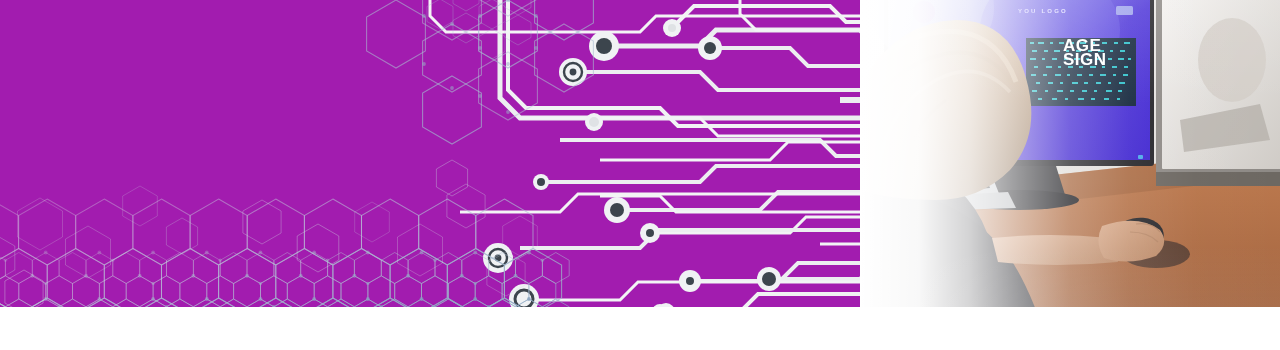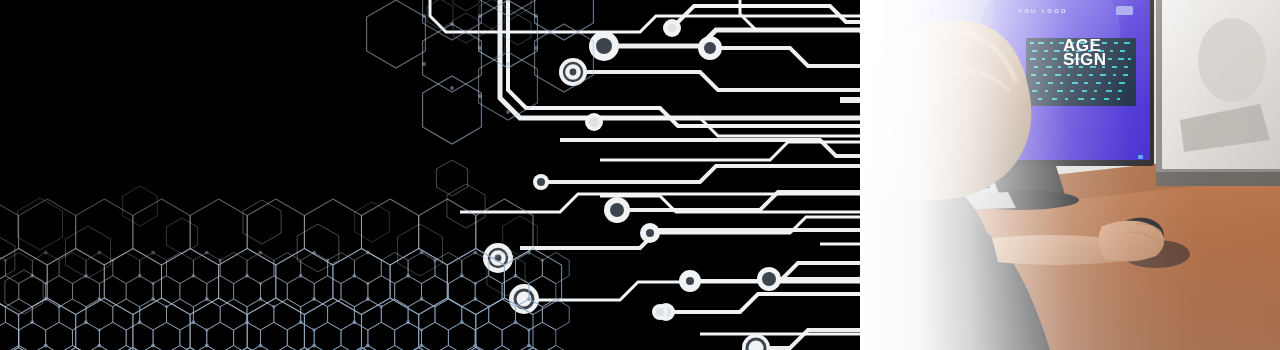--- a/index.html
+++ b/index.html
@@ -4,22 +4,22 @@
 <style>
   * { margin:0; padding:0; box-sizing:border-box; }
   html, body {
     width:1280px; height:350px;
     background:#ffffff;
     font-family:"Liberation Sans", sans-serif;
     overflow:hidden;
   }
   #banner {
     position:relative;
-    width:1280px; height:350px;
-    background:#000000;
+    width:1280px; height:307px;
+    background:#a21caf;
     overflow:hidden;
     text-decoration:underline;
   }
   .layer { position:absolute; inset:0; }
   #hero-copy-area {
     position:absolute; left:0; top:0; width:430px; height:350px;
     z-index:7;
   }
   svg { display:block; }
   #photo-wrap {

